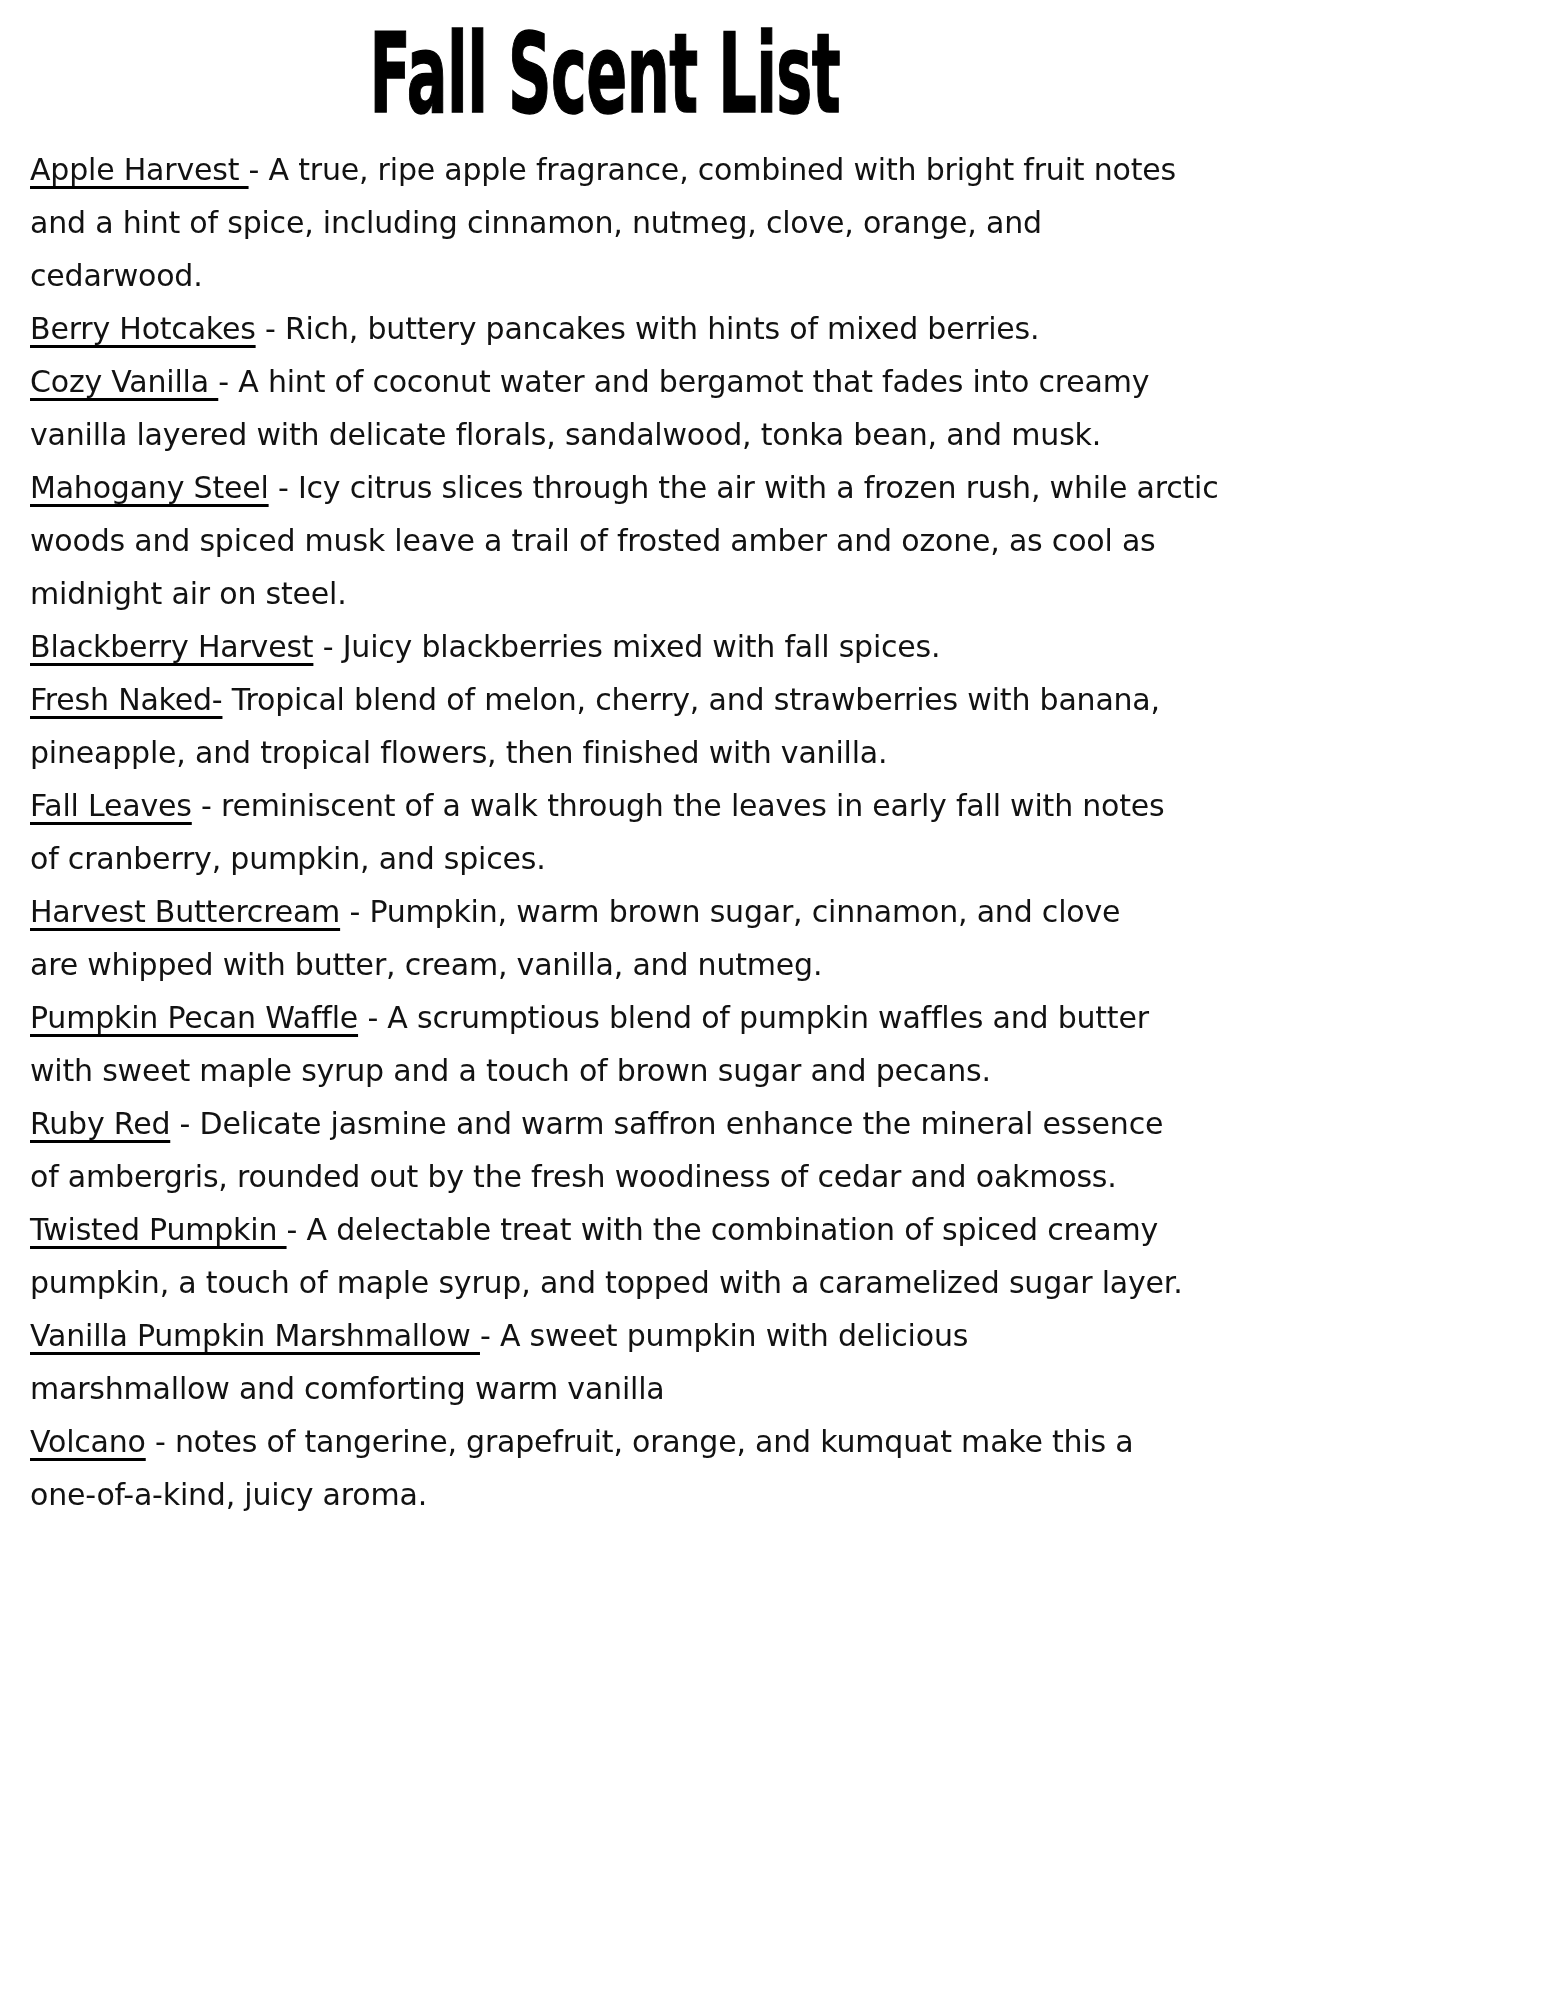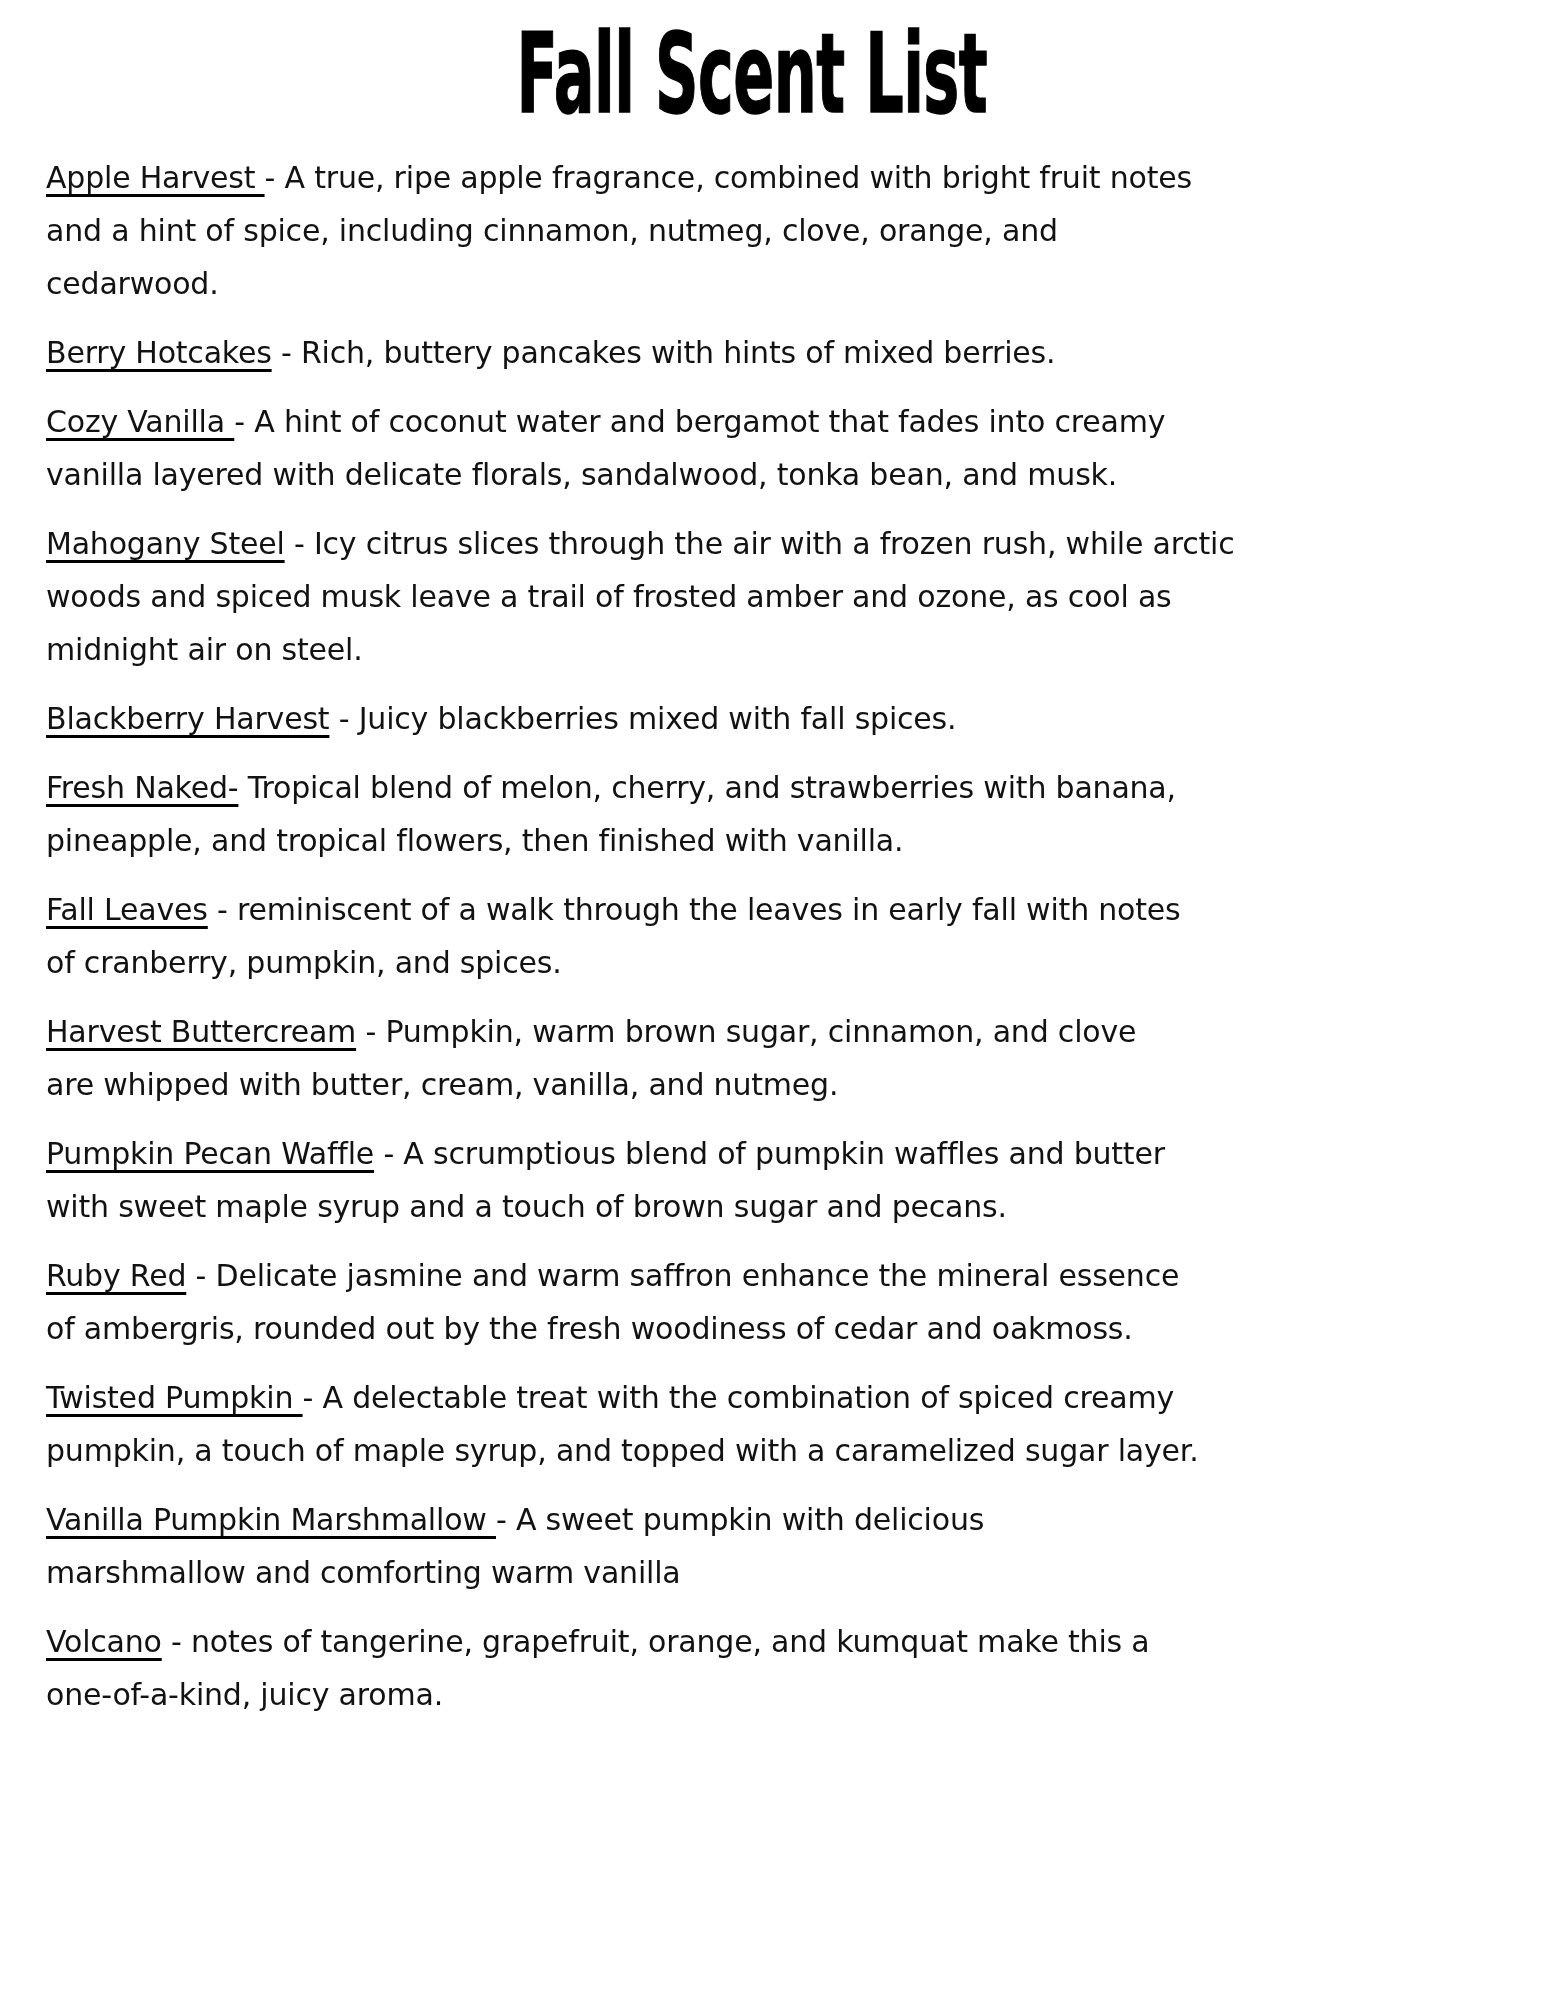--- a/index.html
+++ b/index.html
@@ -13,21 +13,21 @@
     height: 2000px;
     background: #ffffff;
     box-sizing: border-box;
     padding: 14px 30px 0 30px;
     font-family: "DejaVu Sans", "Liberation Sans", sans-serif;
     color: #111111;
     overflow: hidden;
   }
   .title-row {
     width: 1150px;
-    text-align: right;
+    text-align: center;
     margin: 0 0 8px 0;
   }
   .doc-title {
     display: inline-block;
     font-size: 110px;
     line-height: 1.1;
     font-weight: 700;
     color: #000000;
     letter-spacing: -1px;
     transform: scaleX(0.55);
@@ -35,21 +35,21 @@
     -webkit-text-stroke: 1.5px #000000;
     white-space: nowrap;
   }
   .entries {
     font-size: 30px;
     line-height: 53px;
     letter-spacing: -0.2px;
     color: #121212;
   }
   .entry {
-    margin: 16px;
+    margin: 0;
     padding: 0;
   }
   .scent-name {
     text-decoration: underline;
     text-decoration-thickness: 3px;
     text-underline-offset: 6px;
     text-decoration-color: #000000;
   }
 </style>
 </head>

